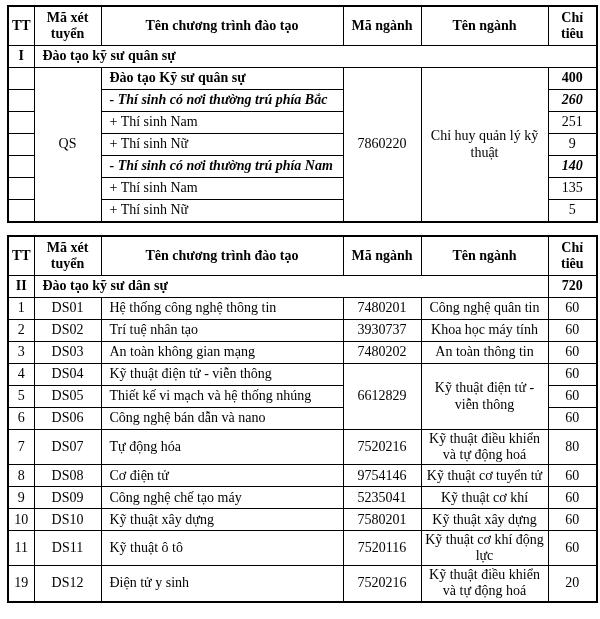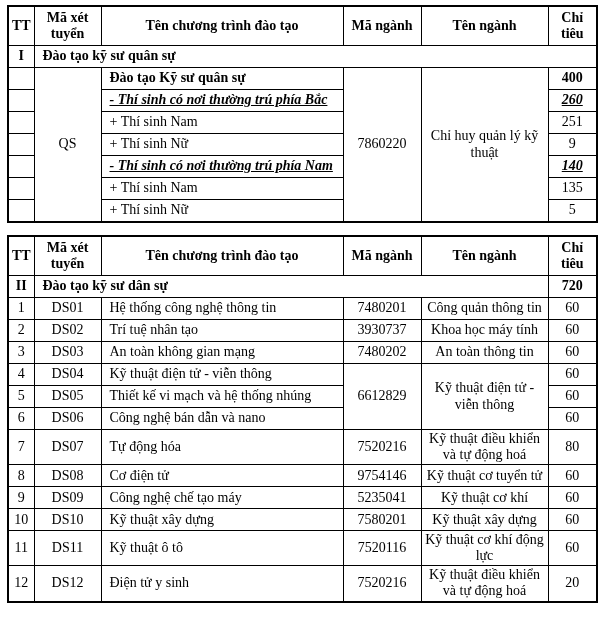--- a/index.html
+++ b/index.html
@@ -40,21 +40,21 @@
   .col-tt       { width: 26px; }
   .col-code     { width: 67px; }
   .col-name     { width: 242px; }
   .col-manganh  { width: 78px; }
   .col-tennganh { width: 127px; }
   .col-chitieu  { width: 49px; }
 
   .center { text-align: center; }
   .name-cell { text-align: left; padding-left: 8px; }
   .bold { font-weight: bold; }
-  .bi   { font-weight: bold; font-style: italic; text-decoration: underline; }
+  .bi   { font-weight: bold; font-style: italic; }
   .section-label { font-weight: bold; text-align: left; padding-left: 8px; }
   .table-gap { height: 12px; }
 </style>
 </head>
 <body>
 
 <div class="page">
 
   <table>
     <colgroup>
@@ -143,21 +143,21 @@
       <td class="center bold">II</td>
       <td class="section-label" colspan="4">Đào tạo kỹ sư dân sự</td>
       <td class="center bold">720</td>
     </tr>
 
     <tr>
       <td class="center">1</td>
       <td class="center">DS01</td>
       <td class="name-cell">Hệ thống công nghệ thông tin</td>
       <td class="center">7480201</td>
-      <td class="center">Công quản thông tin</td>
+      <td class="center">Công nghệ quân tin</td>
       <td class="center">60</td>
     </tr>
     <tr>
       <td class="center">2</td>
       <td class="center">DS02</td>
       <td class="name-cell">Trí tuệ nhân tạo</td>
       <td class="center">3930737</td>
       <td class="center">Khoa học máy tính</td>
       <td class="center">60</td>
     </tr>
@@ -223,21 +223,21 @@
     </tr>
     <tr>
       <td class="center">11</td>
       <td class="center">DS11</td>
       <td class="name-cell">Kỹ thuật ô tô</td>
       <td class="center">7520116</td>
       <td class="center">Kỹ thuật cơ khí động lực</td>
       <td class="center">60</td>
     </tr>
     <tr>
-      <td class="center">12</td>
+      <td class="center">19</td>
       <td class="center">DS12</td>
       <td class="name-cell">Điện tử y sinh</td>
       <td class="center">7520216</td>
       <td class="center">Kỹ thuật điều khiển và tự động hoá</td>
       <td class="center">20</td>
     </tr>
   </tbody>
     </table>
 
 </div>

